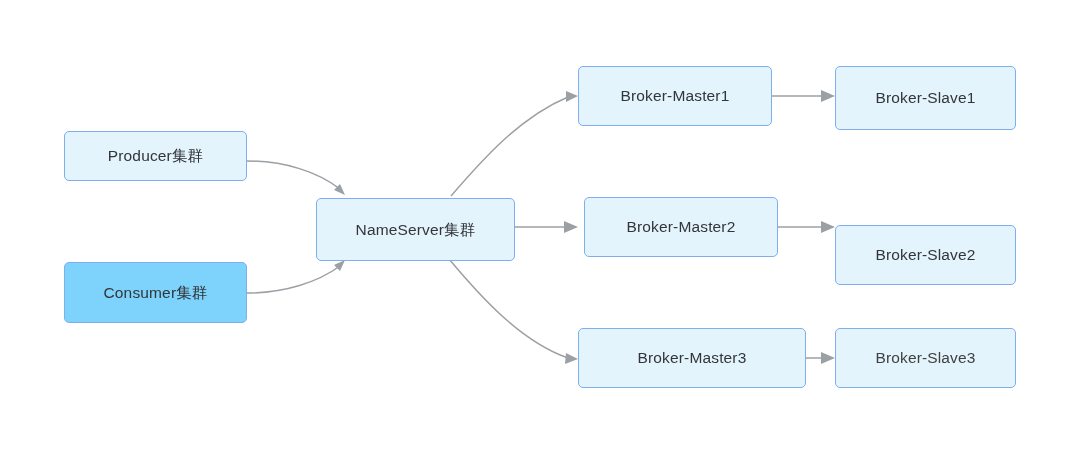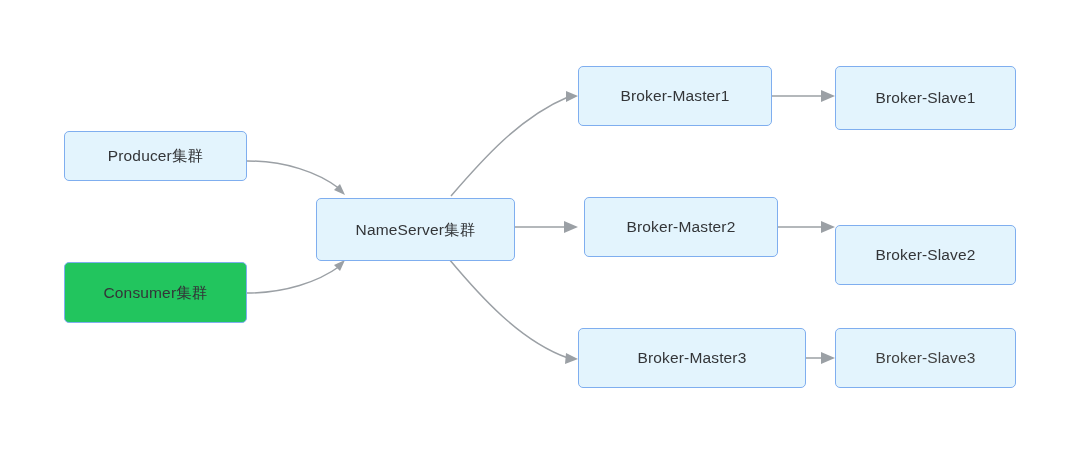--- a/index.html
+++ b/index.html
@@ -125,21 +125,21 @@
       <path class="edge-path" d="M 772 358 L 823 358" style="stroke: rgb(155, 160, 165);"></path>
       <polygon class="edge-head" points="835,358 821,352 821,364" style="fill: rgb(155, 160, 165);"></polygon>
     </g>
 
   </svg>
 
   <div class="node node-producer" style="background: rgb(227, 244, 253); border-color: rgb(127, 174, 239);">
     <span class="node-label" style="color: rgb(51, 53, 56);">Producer集群</span>
   </div>
 
-  <div class="node node-consumer" style="background: #22c55e; border-color: rgb(127, 174, 239);">
+  <div class="node node-consumer" style="background: #7dd3fc; border-color: rgb(127, 174, 239);">
     <span class="node-label" style="color: rgb(51, 53, 56);">Consumer集群</span>
   </div>
 
   <div class="node node-nameserver" style="background: rgb(227, 244, 253); border-color: rgb(127, 174, 239);">
     <span class="node-label" style="color: rgb(51, 53, 56);">NameServer集群</span>
   </div>
 
   <div class="node node-master-1" style="background: rgb(227, 244, 253); border-color: rgb(127, 174, 239);">
     <span class="node-label" style="color: rgb(51, 53, 56);">Broker-Master1</span>
   </div>

